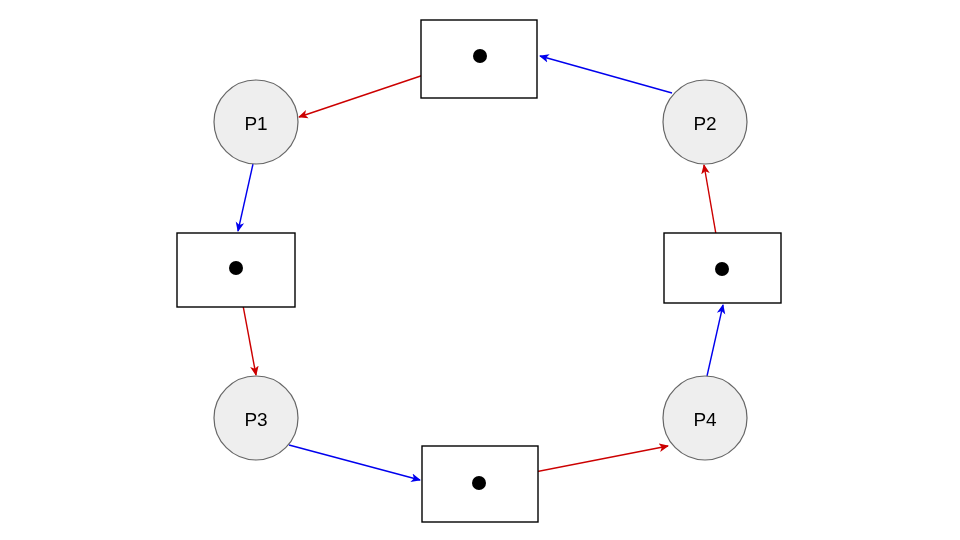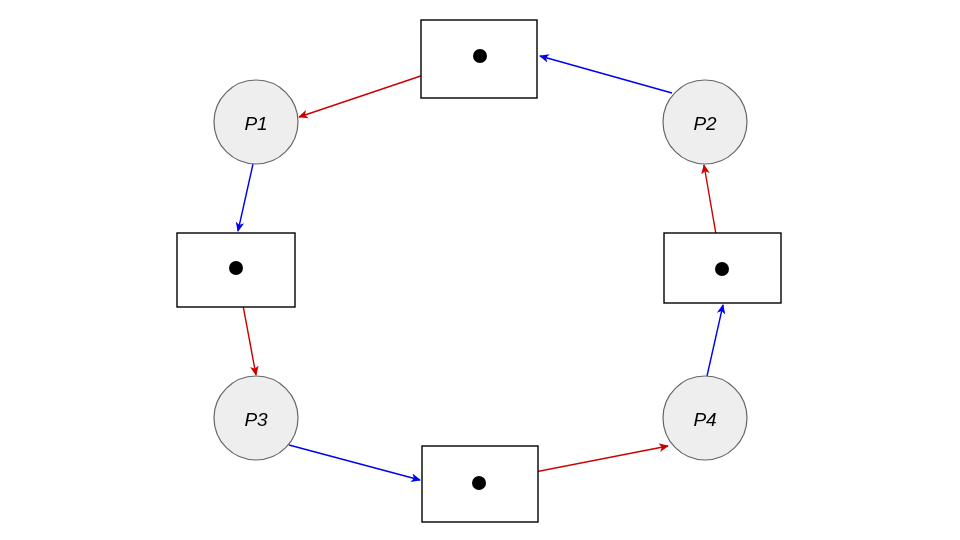--- a/index.html
+++ b/index.html
@@ -10,21 +10,20 @@
   }
   body {
     font-family: "Liberation Sans", sans-serif;
   }
   #canvas-wrap {
     position: relative;
     width: 960px;
     height: 540px;
     background: #ffffff;
     overflow: hidden;
-    font-style: italic;
   }
   svg#diagram {
     display: block;
     width: 960px;
     height: 540px;
   }
   .place-circle {
     fill: #eeeeee;
     stroke: #666666;
     stroke-width: 1.2;

